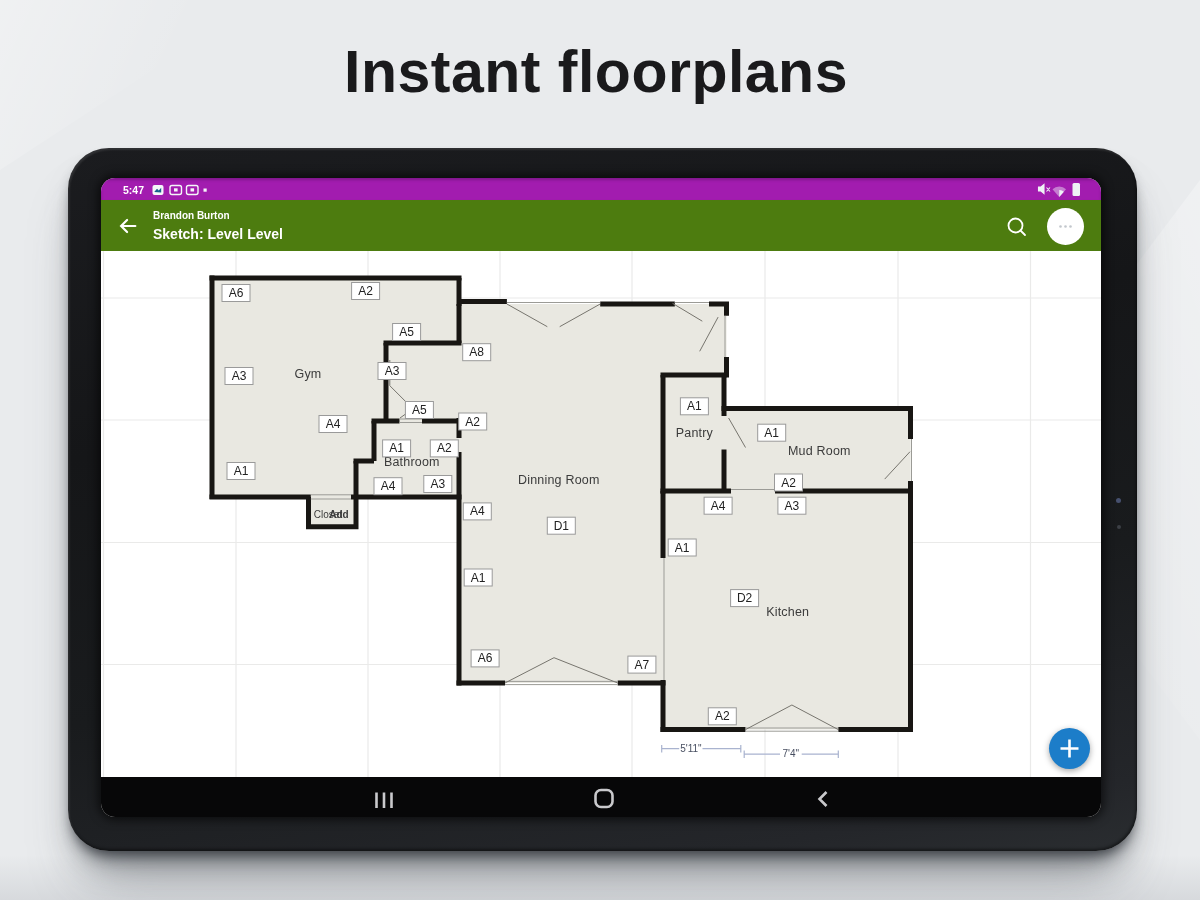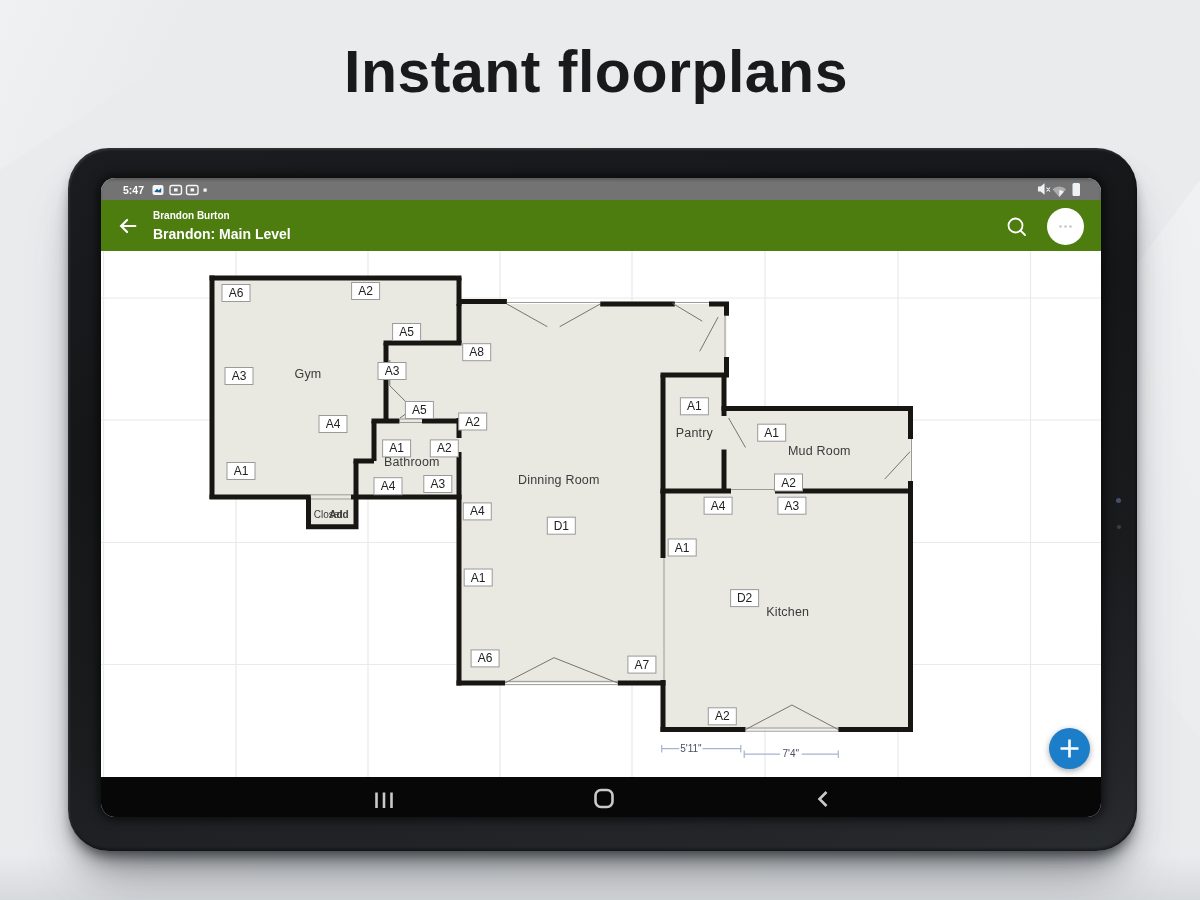--- a/index.html
+++ b/index.html
@@ -4,21 +4,21 @@
 <style>
   html,body{margin:0;padding:0;}
   body{width:1200px;height:900px;overflow:hidden;background:#e9ebed;font-family:"Liberation Sans",sans-serif;position:relative;}
   .facet{position:absolute;}
   .title{position:absolute;left:-4px;top:38px;width:1200px;text-align:center;font-size:59px;font-weight:bold;color:#1a1a1c;letter-spacing:0.5px;}
   .tablet{position:absolute;left:68px;top:148px;width:1069px;height:703px;border-radius:41px;
     background:linear-gradient(170deg,#1b1c1f 0%,#151618 35%,#191b1d 65%,#24262a 92%,#2a2d30 100%);
     box-shadow:inset 1.5px 2px 2px rgba(255,255,255,0.10), inset -1px -2px 3px rgba(0,0,0,0.45),
       0 9px 13px -5px rgba(42,46,52,0.8),0 22px 30px -12px rgba(58,63,70,0.55),0 42px 58px -20px rgba(65,70,78,0.4);}
   .screen{position:absolute;left:33px;top:29.5px;width:1000px;height:639px;border-radius:14px;overflow:hidden;background:#ffffff;box-shadow:0 0 10px 3px rgba(0,0,0,0.6);}
-  .statusbar{position:absolute;left:0;top:0;width:1000px;height:22.5px;background:#737373;box-shadow:inset 0 2px 3px rgba(0,0,10,0.22);}
+  .statusbar{position:absolute;left:0;top:0;width:1000px;height:22.5px;background:#a21caf;box-shadow:inset 0 2px 3px rgba(0,0,10,0.22);}
   .appbar{position:absolute;left:0;top:22.5px;width:1000px;height:51px;background:#4d7c0f;}
   .canvas{position:absolute;left:0;top:73.5px;width:1000px;height:525.5px;background:#ffffff;}
   .navbar{position:absolute;left:0;top:599px;width:1000px;height:40px;background:#070708;}
   .sb-time{position:absolute;left:22px;top:6.5px;font-size:10.5px;font-weight:bold;color:#fff;}
   .ab-arrow{position:absolute;left:15.5px;top:15px;width:22px;height:22px;}
   .ab-sub{position:absolute;left:52px;top:10px;font-size:10px;font-weight:bold;color:#fff;}
   .ab-title{position:absolute;left:52px;top:25.5px;font-size:14px;font-weight:bold;color:#fff;}
   .avatar{position:absolute;left:945.5px;top:7.5px;width:37px;height:37px;border-radius:50%;background:#fff;color:#9aa0a6;}
   .fab{position:absolute;left:948px;top:477px;width:41px;height:41px;border-radius:50%;background:#1c7dc9;box-shadow:0 2px 6px rgba(0,0,0,0.35);}
 </style>
@@ -45,21 +45,21 @@
           <path d="M951.5 11.2 a9.5 9.5 0 0 1 13.5 0 l-6.75 7.8 z" fill="rgba(240,244,248,0.45)"></path>
           <path d="M958.25 19 l4.6 -5.3 a7 7 0 0 0 -4.6 -1.6 z" fill="#eef2f5"></path>
           <rect x="971.5" y="5" width="7.5" height="13" rx="1.5" fill="#eef2f5"></rect>
         </svg>
       </div>
       <div class="appbar">
         <svg class="ab-arrow" viewBox="0 0 24 24">
           <path d="M20 12 H5 M11 5.5 L4.5 12 L11 18.5" stroke="#fff" stroke-width="2.4" fill="none" stroke-linecap="round"></path>
         </svg>
         <div class="ab-sub">Brandon Burton</div>
-        <div class="ab-title">Brandon: Main Level</div>
+        <div class="ab-title">Sketch: Level Level</div>
         <svg style="position:absolute;left:903px;top:14px" width="26" height="26" viewBox="0 0 26 26">
           <circle cx="11.5" cy="11.5" r="7" stroke="#fff" stroke-width="1.8" fill="none"></circle>
           <path d="M16.5 16.5 L21 21" stroke="#fff" stroke-width="1.8" stroke-linecap="round"></path>
         </svg>
         <div class="avatar">
           <svg width="37" height="37">
             <circle cx="13.5" cy="18.5" r="1.3" fill="#c2c7cc"></circle>
             <circle cx="18.5" cy="18.5" r="1.3" fill="#c2c7cc"></circle>
             <circle cx="23.5" cy="18.5" r="1.3" fill="#c2c7cc"></circle>
           </svg>

